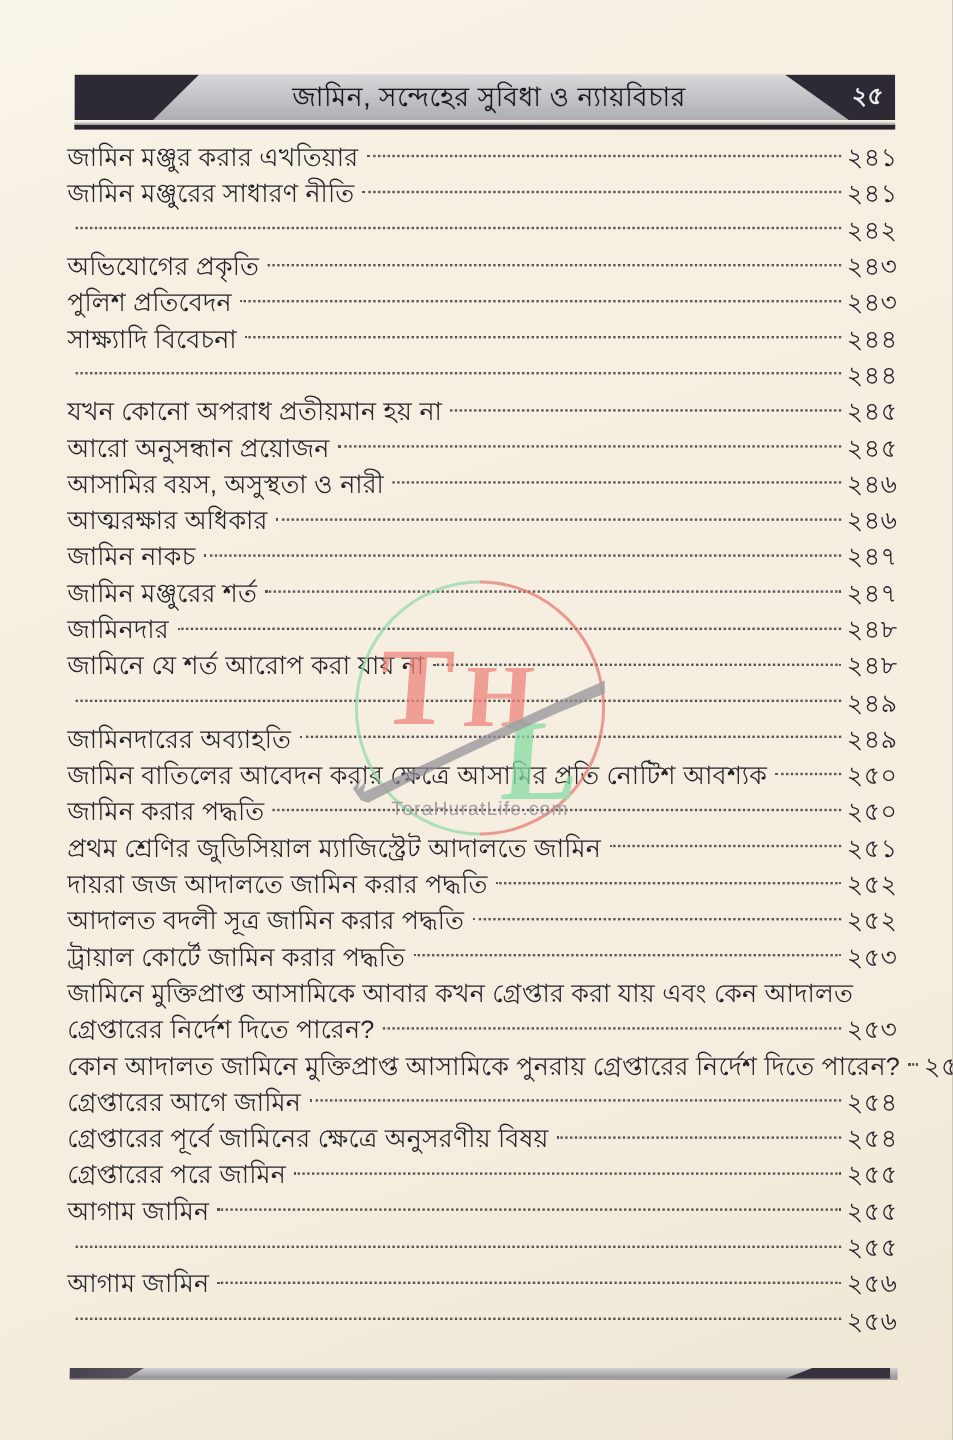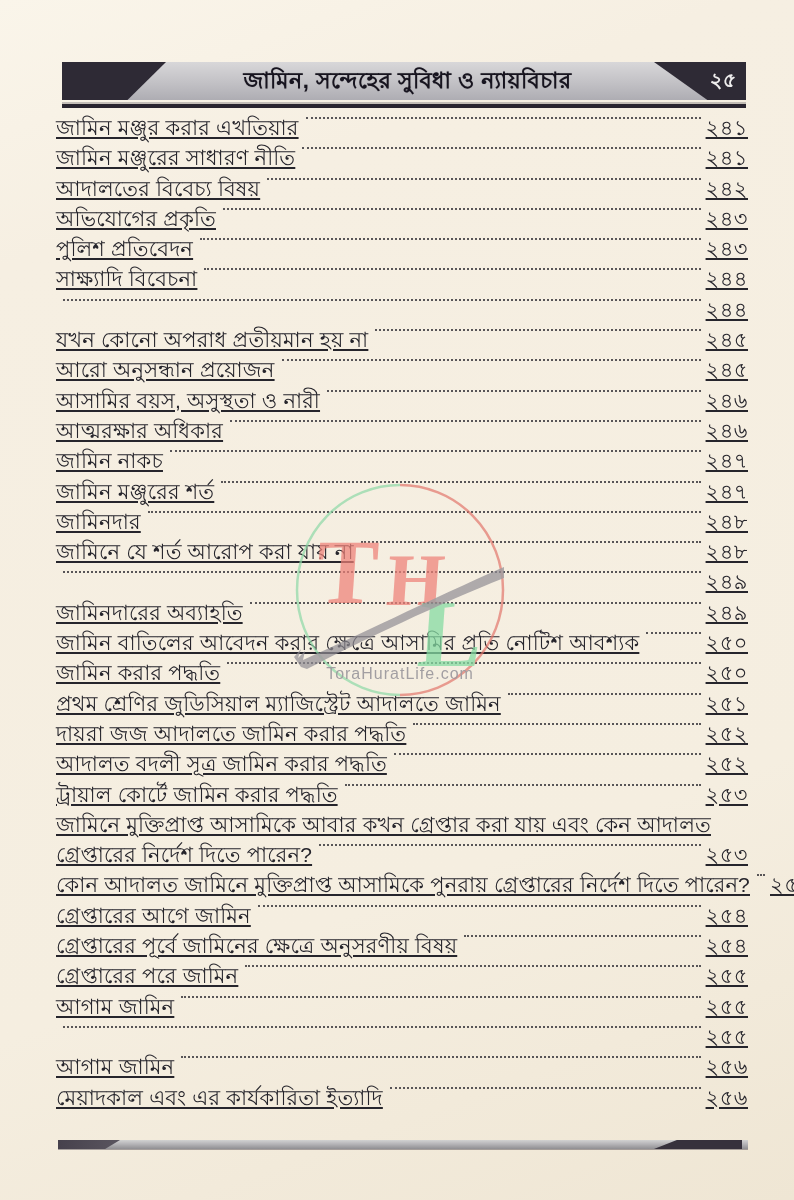--- a/index.html
+++ b/index.html
@@ -23,44 +23,43 @@
     clip-path:polygon(0 0,100% 0,63% 100%,0 100%);
   }
   .header-right-cap{
     position:absolute;right:0;top:0;width:92px;height:100%;
     background:#2e2a35;
     clip-path:polygon(0 0,100% 0,100% 100%,58% 100%);
   }
   .header-title{
     position:absolute;left:107px;right:100px;top:0;height:100%;
     display:flex;align-items:center;justify-content:center;
-    font-size:22px;font-weight:700;color:#17141f;letter-spacing:.5px;
+    font-size:22px;font-weight:400;color:#17141f;letter-spacing:.5px;
     text-shadow:0 0 1px rgba(0,0,0,.25);
     white-space:nowrap;
   }
   .header-page-number{
     position:absolute;right:10px;top:0;height:100%;
     display:flex;align-items:center;
     font-size:20px;font-weight:700;color:#efeeee;
     transform:skewX(-6deg);
   }
   .header-underline{
     position:absolute;left:62px;right:48px;top:104px;height:4px;
     background:#29242f;
     box-shadow:0 -2px 0 rgba(41,36,47,.25);
   }
   
   .toc{
     position:absolute;left:56px;right:46px;top:117px;
   }
   .toc-row{
-    display:flex;align-items:flex-start;
+    display:flex;align-items:center;
     height:30.3px;
     font-size:21px;
-    text-decoration:underline;
   }
   .toc-title{
     white-space:nowrap;line-height:1.05;
     letter-spacing:.2px;
   }
   .toc-leader{
     flex:1 1 auto;
     border-bottom:2.6px dotted #3d3b40;
     margin:0 5px 5px 7px;
     min-width:8px;
@@ -114,21 +113,20 @@
       <span class="toc-page">২৪১</span>
     </div>
 
     <div class="toc-row">
       <span class="toc-title">জামিন মঞ্জুরের সাধারণ নীতি</span>
       <span class="toc-leader"></span>
       <span class="toc-page">২৪১</span>
     </div>
 
     <div class="toc-row">
-      <span class="toc-title">আদালতের বিবেচ্য বিষয়</span>
       <span class="toc-leader"></span>
       <span class="toc-page">২৪২</span>
     </div>
 
     <div class="toc-row">
       <span class="toc-title">অভিযোগের প্রকৃতি</span>
       <span class="toc-leader"></span>
       <span class="toc-page">২৪৩</span>
     </div>
 
@@ -290,21 +288,20 @@
       <span class="toc-page">২৫৫</span>
     </div>
 
     <div class="toc-row">
       <span class="toc-title">আগাম জামিন</span>
       <span class="toc-leader"></span>
       <span class="toc-page">২৫৬</span>
     </div>
 
     <div class="toc-row">
-      <span class="toc-title">মেয়াদকাল এবং এর কার্যকারিতা ইত্যাদি</span>
       <span class="toc-leader"></span>
       <span class="toc-page">২৫৬</span>
     </div>
   </div>
 
   <svg class="watermark" viewBox="0 0 218 222">
 
     <path d="M109,4 A103,105 0 0 1 109,214" fill="none" stroke="#e2756b" stroke-width="2.5" stroke-opacity=".85"></path>
     <path d="M109,214 A103,105 0 0 1 109,4" fill="none" stroke="#8cd8a6" stroke-width="2.5" stroke-opacity=".85"></path>
 

